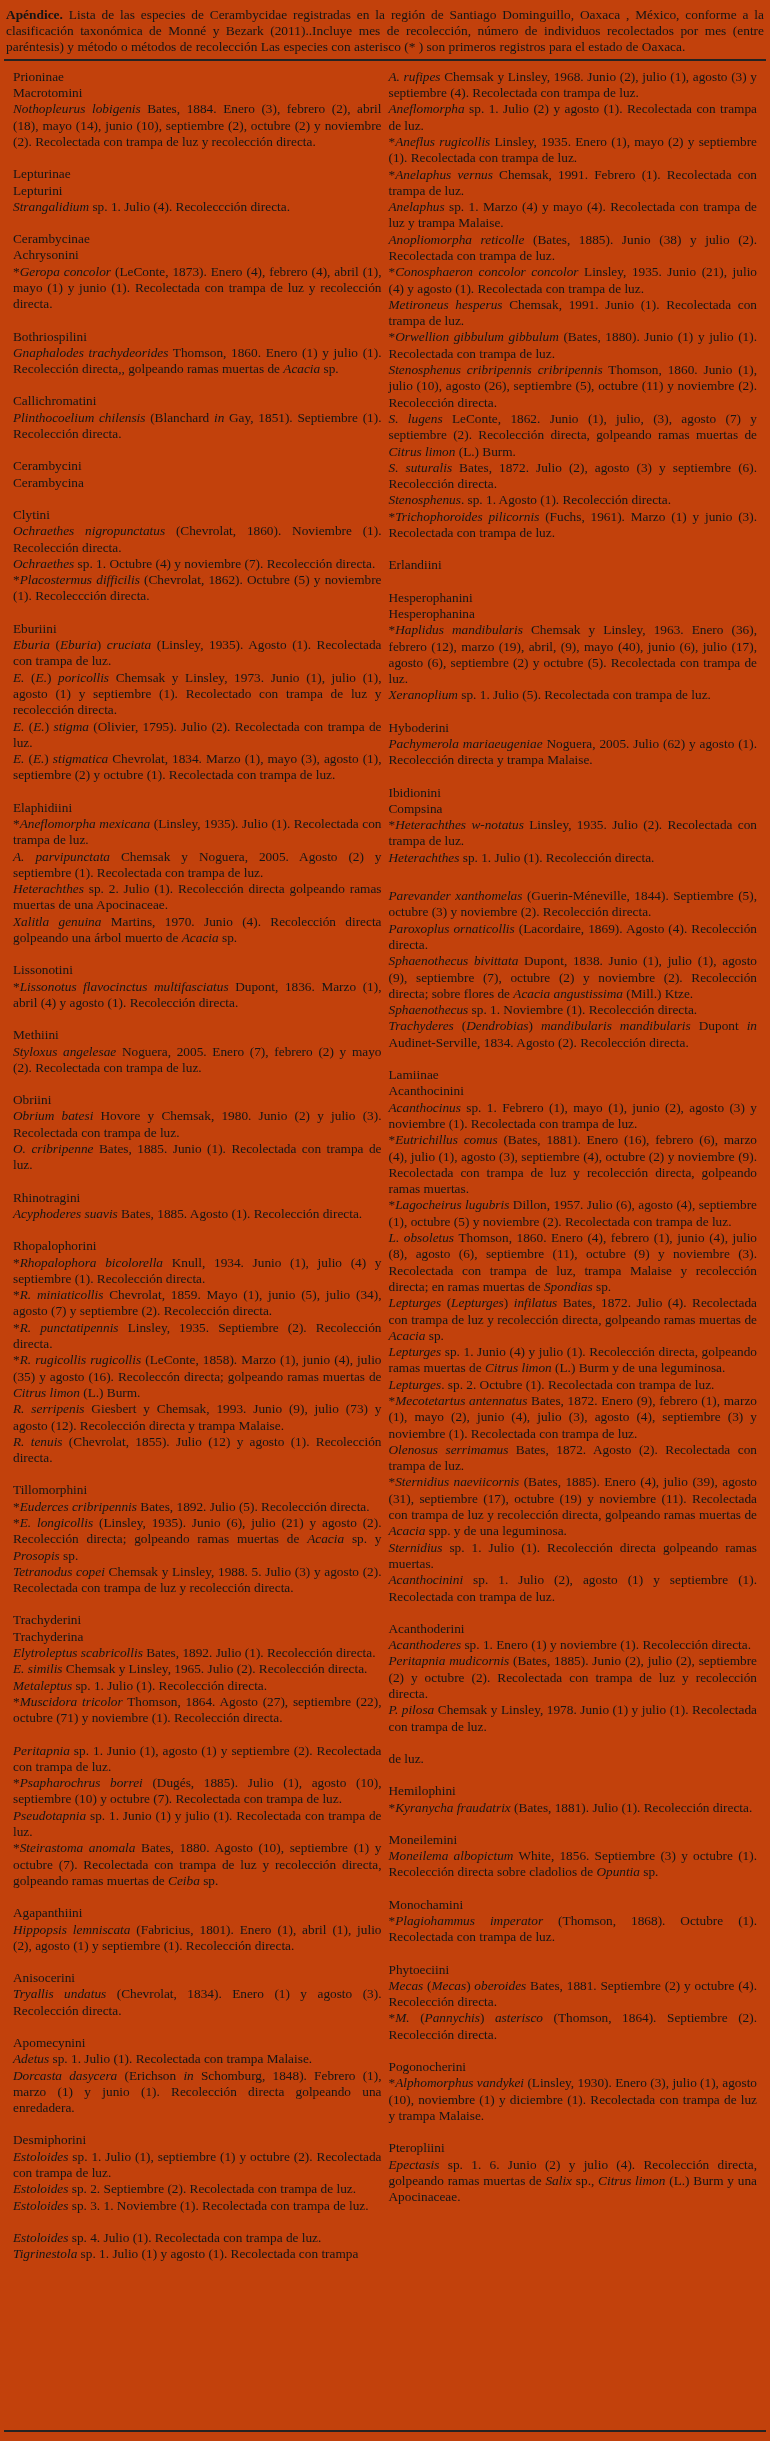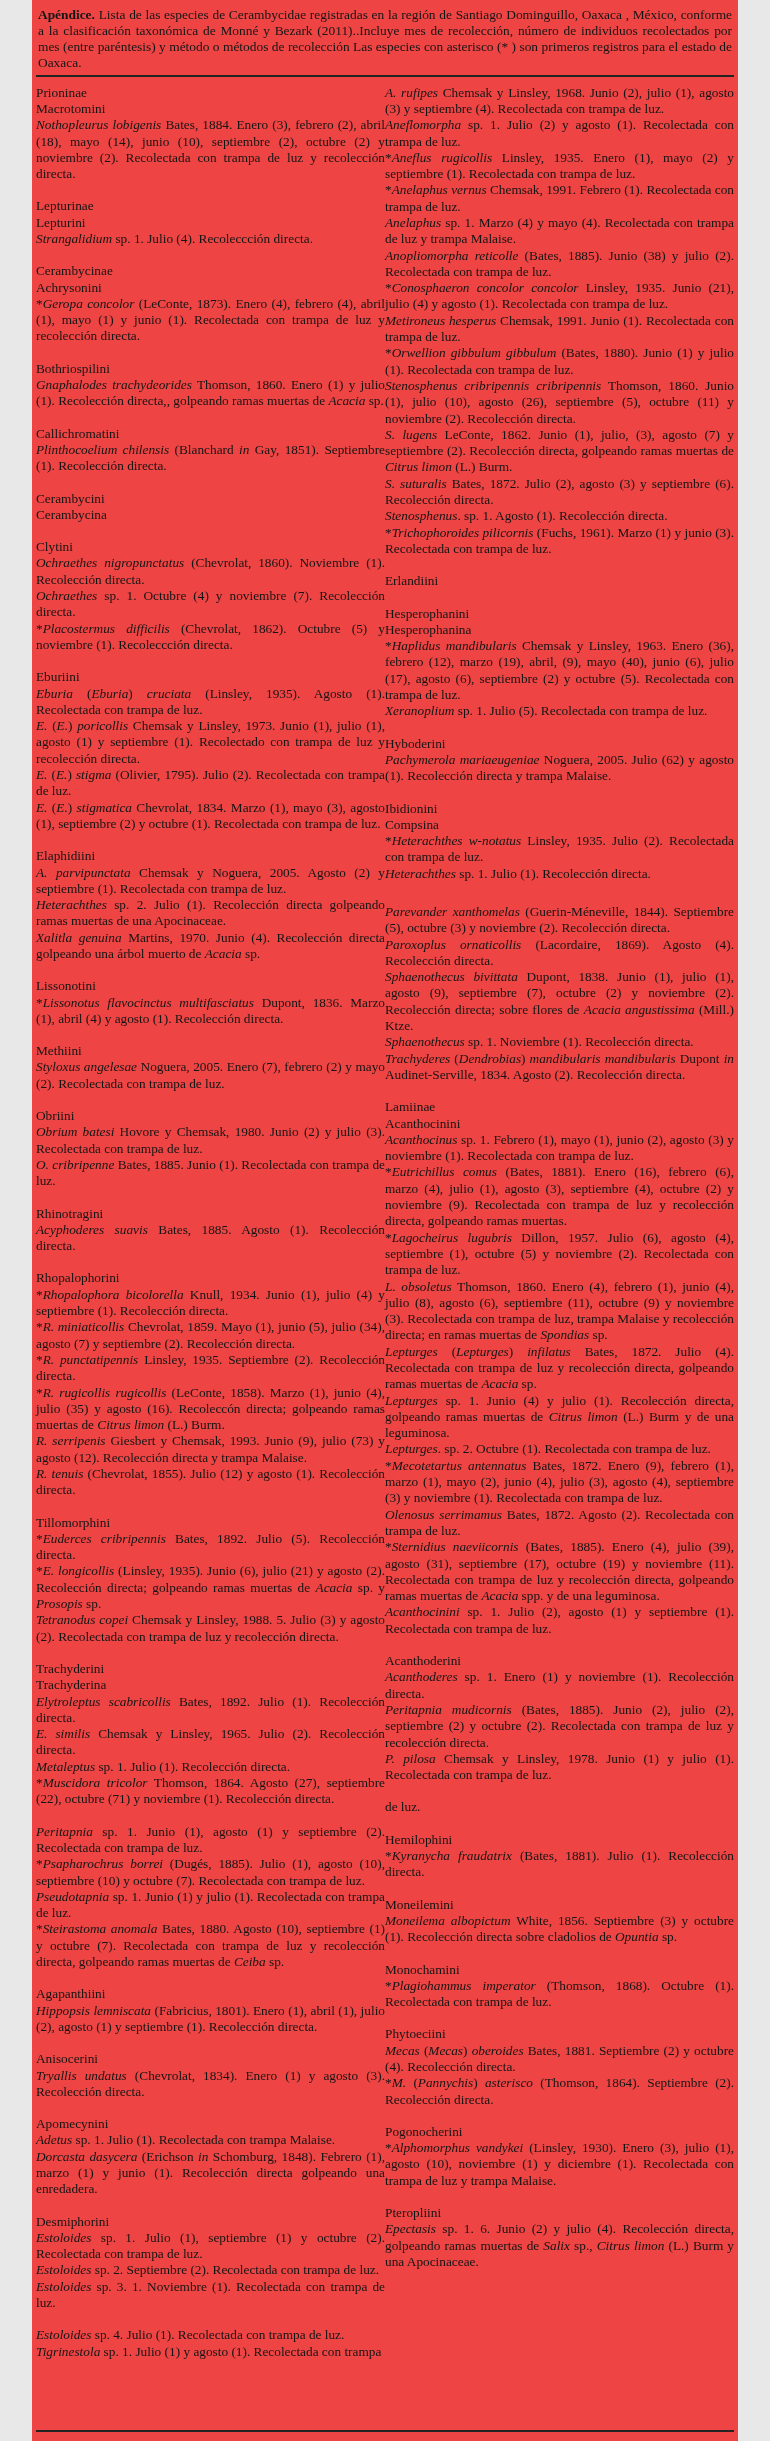--- a/index.html
+++ b/index.html
@@ -1,19 +1,19 @@
 <!DOCTYPE html>
 <html><head>
 <meta charset="utf-8">
 <style>
   html,body{margin:0;padding:0;background:#e8e8e8;}
   .page{
     position:relative;
-    width:706px;height:2441px;
-    background:#ef4444;
+    width:770px;height:2441px;
+    background:#c2410c;
     color:#151515;
     font-family:"Liberation Serif","DejaVu Serif",serif;
     overflow:hidden;
     margin:0 auto;
   }
   .caption{
     padding:7px 6px 0 6px;
     font-size:13.4px;
     line-height:15.9px;
     text-align:justify;
@@ -22,22 +22,22 @@
   .rule-top{
     height:2px;background:#232323;border:0;
     margin:4px 4px 8px 4px;
   }
   .rule-bottom{
     position:absolute;left:4px;right:4px;bottom:9px;
     height:2px;background:#232323;
   }
   .cols{
     display:flex;
-    gap:0;
-    padding:0 4px;
+    gap:7px;
+    padding:0 13px;
   }
   .col{
     width:373px;
     font-size:13.3px;
     line-height:16.3px;
     text-align:justify;
   }
   .heading,.entry{margin:0;}
   .gap{height:16px;}
   .gap-lg{height:22px;}
@@ -77,20 +77,21 @@
         <div class="entry"><em>Ochraethes</em><span> sp. 1. Octubre (4) y noviembre (7). Recolección directa.</span></div>
         <div class="entry"><span>*</span><em>Placostermus difficilis</em><span> (Chevrolat, 1862). Octubre (5) y noviembre (1). Recoleccción directa.</span></div>
         <div class="gap"></div>
         <div class="heading">Eburiini</div>
         <div class="entry"><em>Eburia</em><span> (</span><em>Eburia</em><span>) </span><em>cruciata</em><span> (Linsley, 1935). Agosto (1). Recolectada con trampa de luz.</span></div>
         <div class="entry"><em>E.</em><span> (</span><em>E.</em><span>) </span><em>poricollis</em><span> Chemsak y Linsley, 1973. Junio (1), julio (1), agosto (1) y septiembre (1). Recolectado con trampa de luz y recolección directa.</span></div>
         <div class="entry"><em>E.</em><span> (</span><em>E.</em><span>) </span><em>stigma</em><span> (Olivier, 1795). Julio (2). Recolectada con trampa de luz.</span></div>
         <div class="entry"><em>E.</em><span> (</span><em>E.</em><span>) </span><em>stigmatica</em><span> Chevrolat, 1834. Marzo (1), mayo (3), agosto (1), septiembre (2) y octubre (1). Recolectada con trampa de luz.</span></div>
         <div class="gap"></div>
         <div class="heading">Elaphidiini</div>
+        <div class="entry"><span>*</span><em>Aneflomorpha mexicana</em><span> (Linsley, 1935). Julio (1). Recolectada con trampa de luz.</span></div>
         <div class="entry"><em>A. parvipunctata</em><span> Chemsak y Noguera, 2005. Agosto (2) y septiembre (1). Recolectada con trampa de luz.</span></div>
         <div class="entry"><em>Heterachthes</em><span> sp. 2. Julio (1). Recolección directa golpeando ramas muertas de una Apocinaceae.</span></div>
         <div class="entry"><em>Xalitla genuina</em><span> Martins, 1970. Junio (4). Recolección directa golpeando una árbol muerto de </span><em>Acacia</em><span> sp.</span></div>
         <div class="gap"></div>
         <div class="heading">Lissonotini</div>
         <div class="entry"><span>*</span><em>Lissonotus flavocinctus multifasciatus</em><span> Dupont, 1836. Marzo (1), abril (4) y agosto (1). Recolección directa.</span></div>
         <div class="gap"></div>
         <div class="heading">Methiini</div>
         <div class="entry"><em>Styloxus angelesae</em><span> Noguera, 2005. Enero (7), febrero (2) y mayo (2). Recolectada con trampa de luz.</span></div>
         <div class="gap"></div>
@@ -186,20 +187,21 @@
         <div class="entry"><em>Acanthocinus</em><span> sp. 1. Febrero (1), mayo (1), junio (2), agosto (3) y noviembre (1). Recolectada con trampa de luz.</span></div>
         <div class="entry"><span>*</span><em>Eutrichillus comus</em><span> (Bates, 1881). Enero (16), febrero (6), marzo (4), julio (1), agosto (3), septiembre (4), octubre (2) y noviembre (9). Recolectada con trampa de luz y recolección directa, golpeando ramas muertas.</span></div>
         <div class="entry"><span>*</span><em>Lagocheirus lugubris</em><span> Dillon, 1957. Julio (6), agosto (4), septiembre (1), octubre (5) y noviembre (2). Recolectada con trampa de luz.</span></div>
         <div class="entry"><em>L. obsoletus</em><span> Thomson, 1860. Enero (4), febrero (1), junio (4), julio (8), agosto (6), septiembre (11), octubre (9) y noviembre (3). Recolectada con trampa de luz, trampa Malaise y recolección directa; en ramas muertas de </span><em>Spondias</em><span> sp.</span></div>
         <div class="entry"><em>Lepturges</em><span> (</span><em>Lepturges</em><span>) </span><em>infilatus</em><span> Bates, 1872. Julio (4). Recolectada con trampa de luz y recolección directa, golpeando ramas muertas de </span><em>Acacia</em><span> sp.</span></div>
         <div class="entry"><em>Lepturges</em><span> sp. 1. Junio (4) y julio (1). Recolección directa, golpeando ramas muertas de </span><em>Citrus limon</em><span> (L.) Burm y de una leguminosa.</span></div>
         <div class="entry"><em>Lepturges</em><span>. sp. 2. Octubre (1). Recolectada con trampa de luz.</span></div>
         <div class="entry"><span>*</span><em>Mecotetartus antennatus</em><span> Bates, 1872. Enero (9), febrero (1), marzo (1), mayo (2), junio (4), julio (3), agosto (4), septiembre (3) y noviembre (1). Recolectada con trampa de luz.</span></div>
         <div class="entry"><em>Olenosus serrimamus</em><span> Bates, 1872. Agosto (2). Recolectada con trampa de luz.</span></div>
         <div class="entry"><span>*</span><em>Sternidius naeviicornis</em><span> (Bates, 1885). Enero (4), julio (39), agosto (31), septiembre (17), octubre (19) y noviembre (11). Recolectada con trampa de luz y recolección directa, golpeando ramas muertas de </span><em>Acacia</em><span> spp. y de una leguminosa.</span></div>
+        <div class="entry"><em>Sternidius</em><span> sp. 1. Julio (1). Recolección directa golpeando ramas muertas.</span></div>
         <div class="entry"><em>Acanthocinini</em><span> sp. 1. Julio (2), agosto (1) y septiembre (1). Recolectada con trampa de luz.</span></div>
         <div class="gap"></div>
         <div class="heading">Acanthoderini</div>
         <div class="entry"><em>Acanthoderes</em><span> sp. 1. Enero (1) y noviembre (1). Recolección directa.</span></div>
         <div class="entry"><em>Peritapnia mudicornis</em><span> (Bates, 1885). Junio (2), julio (2), septiembre (2) y octubre (2). Recolectada con trampa de luz y recolección directa.</span></div>
         <div class="entry"><em>P. pilosa</em><span> Chemsak y Linsley, 1978. Junio (1) y julio (1). Recolectada con trampa de luz.</span></div>
         <div class="gap"></div>
         <div class="entry"><span>de luz.</span></div>
         <div class="gap"></div>
         <div class="heading">Hemilophini</div>

